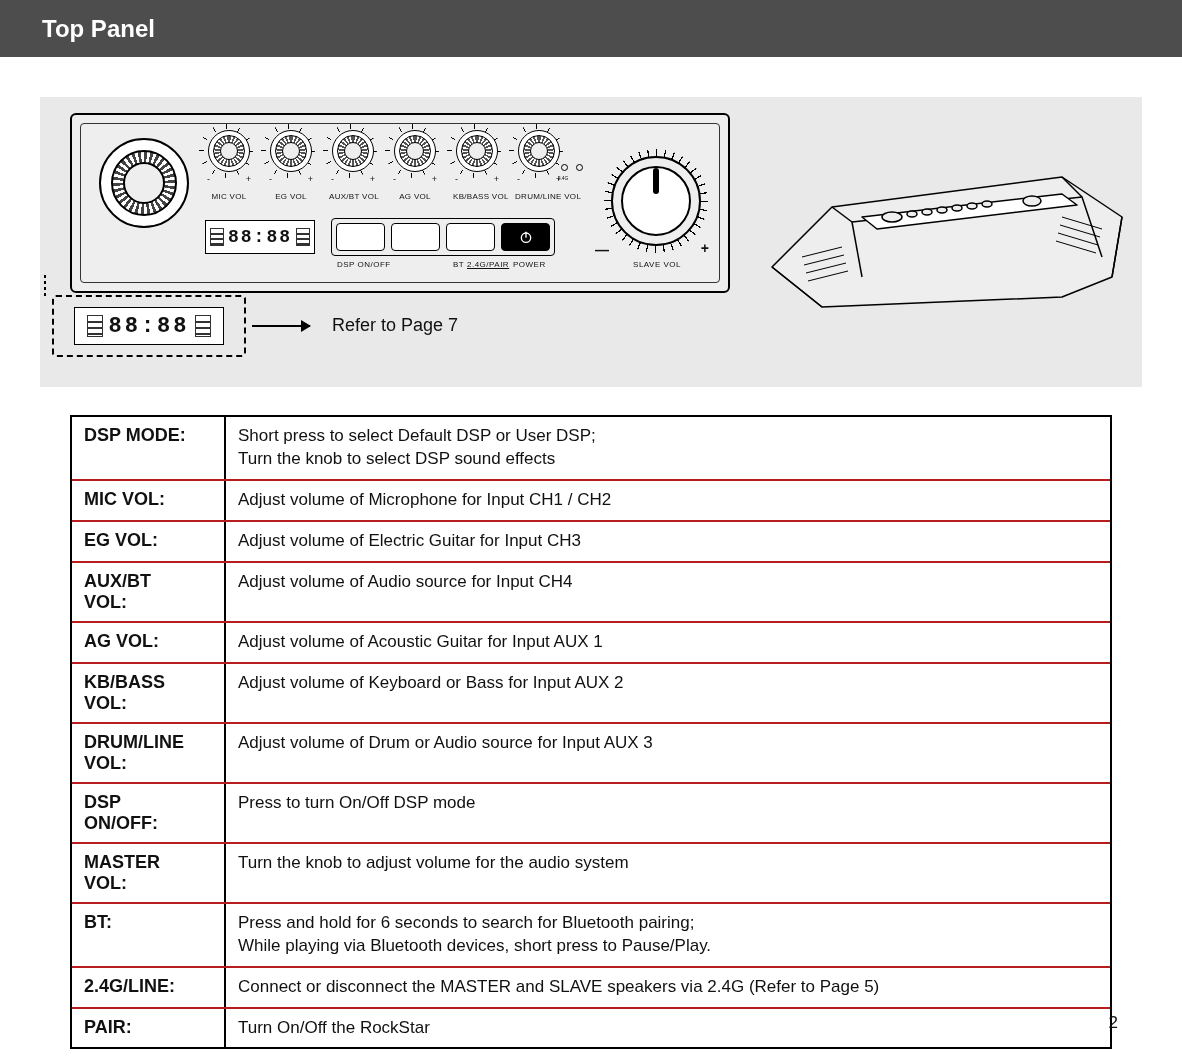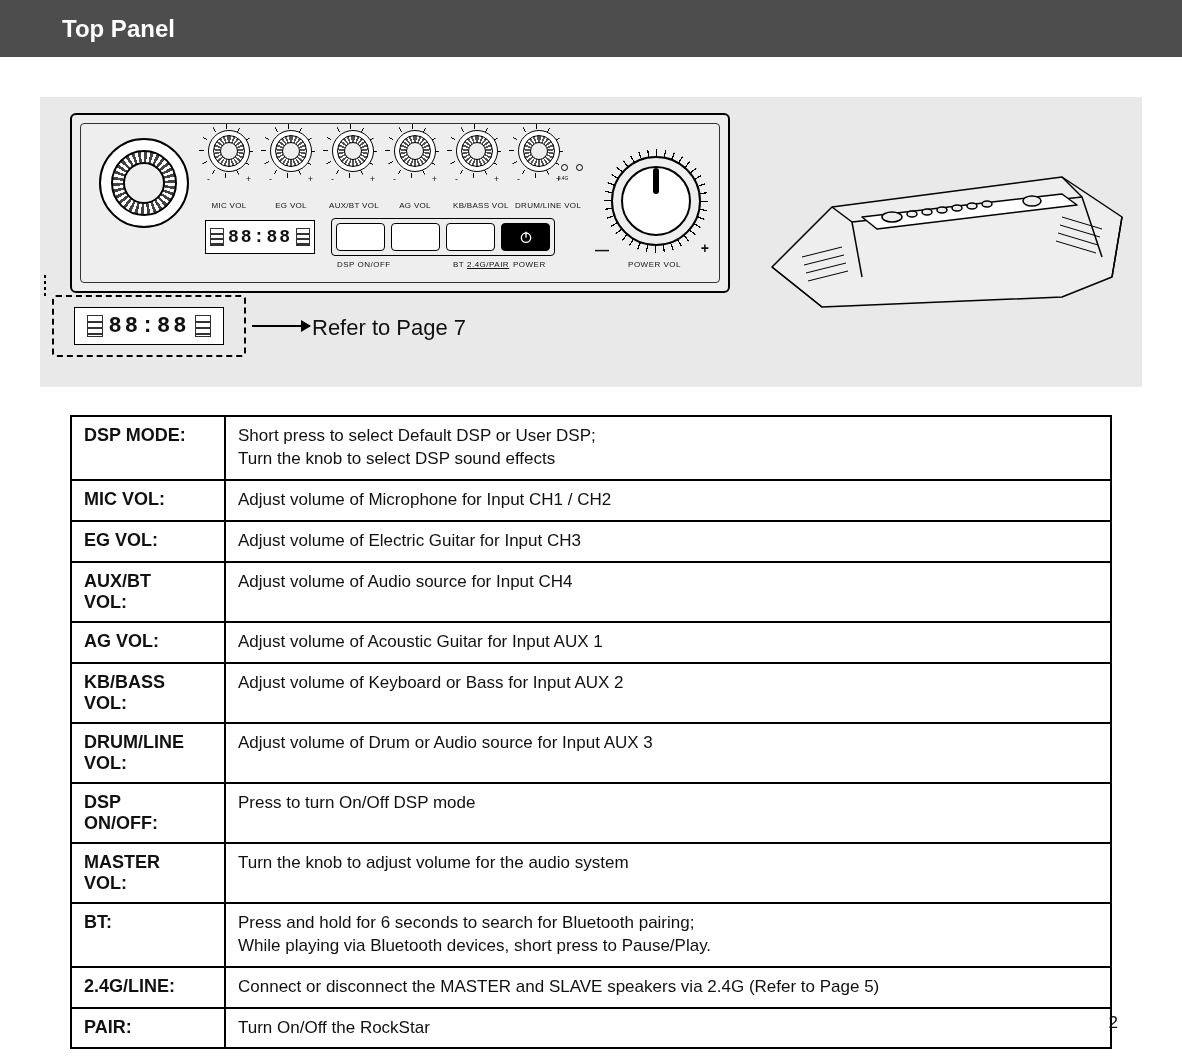--- a/index.html
+++ b/index.html
@@ -15,24 +15,24 @@
 
   
   .header {
     background:#4d4d4d;
     color:#fff;
     height:57px;
     display:flex;
     align-items:center;
   }
   .header h1 {
-    margin:0;
+    margin:16px;
     font-size:24px;
     font-weight:700;
-    padding-left:62px;
+    padding-left:26px;
   }
 
   
   .illus-wrap {
     margin:40px 40px 0 40px;
     background:#e9e9e9;
     padding:16px 30px 24px 30px;
     position:relative;
     height:290px;
   }
@@ -160,21 +160,21 @@
   }
   .small-knob-pm {
     font-size:9px;
     display:flex; justify-content:space-between;
     padding:0 2px;
     margin-top:2px;
   }
   .small-knob-label {
     font-size:8px;
     letter-spacing:0.3px;
-    margin-top:17px;
+    margin-top:8px;
     white-space:nowrap;
   }
 
   
   .lcd {
     position:absolute;
     left:124px; top:96px;
     width:110px; height:34px;
     border:1.5px solid #000;
     background:#fff;
@@ -300,42 +300,42 @@
   }
   .dash-up{
     position:absolute;
     left:4px; top:178px;
     width:2px; height:22px;
     background-image:linear-gradient(#000 50%, transparent 50%);
     background-size:2px 6px;
   }
   .refer {
     position:absolute;
-    left:272px; top:218px;
-    font-size:22px;
+    left:292px; top:218px;
+    font-size:18px;
   }
 
   
   .device-art{
     position:absolute;
     right:10px; top:50px;
     width:370px; height:170px;
   }
 
   
   .ctl-table {
     margin:28px 70px 0 70px;
     border:2px solid #000;
     border-collapse:separate;
     border-spacing:0 0;
     width:calc(100% - 140px);
   }
   .row {
     display:flex;
-    border-top:2px solid #000000;
+    border-top:2px solid #b91c1c;
     min-height:38px;
   }
   .row:first-child{ border-top:none; }
   .row .label {
     width:154px;
     padding:8px 28px 8px 12px;
     font-weight:700;
     font-size:18px;
     border-right:2px solid #000;
   }
@@ -469,21 +469,21 @@
         <div class="lbls">
           <span>2.4G</span>
           <span></span>
         </div>
       </div>
 
       <div class="master-ticks"></div>
       <div class="master-knob"></div>
       <div class="minus-plus" style="right:110px; top:118px;">—</div>
       <div class="minus-plus" style="right:10px; top:116px;">+</div>
-      <div class="panel-label" style="right:38px; top:136px;">POWER VOL</div>
+      <div class="panel-label" style="right:38px; top:136px;">SLAVE VOL</div>
 
     </div>
   </div>
 
   <svg class="device-art" viewBox="0 0 370 170">
     <g fill="#eee" stroke="#000" stroke-width="1.5" stroke-linejoin="round">
       <polygon points="10,120 70,60 300,30 360,70 350,130 300,150 60,160"></polygon>
       <polyline points="70,60 90,75 320,50 300,30" fill="none"></polyline>
       <polyline points="90,75 100,130" fill="none"></polyline>
       <polyline points="320,50 340,110" fill="none"></polyline>

